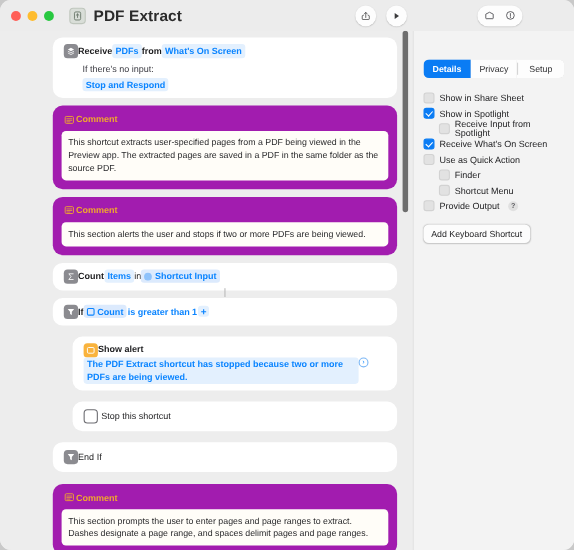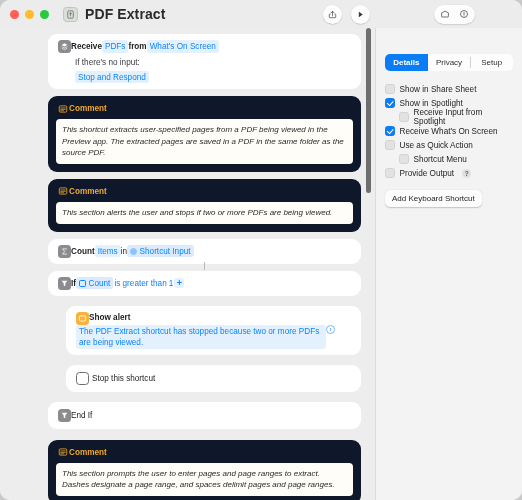--- a/index.html
+++ b/index.html
@@ -100,21 +100,21 @@
     background: #ffffff;
     border-radius: 9px;
     margin-bottom: 7px;
     padding: 6px 10px;
     font-size: 8.2px;
     color: #1d1d1f;
     position: relative;
   }
   .card.indent { margin-left: 18px; }
   .card.comment {
-    background: #0f172a;
+    background: #a21caf;
     padding: 6px 8px 8px 8px;
   }
   .row { display: flex; align-items: center; flex-wrap: wrap; gap: 0; line-height: 1.35; }
   .row + .row { margin-top: 3.5px; }
 
   .ico {
     width: 13px; height: 13px;
     border-radius: 3.5px;
     flex: 0 0 13px;
     display: flex; align-items: center; justify-content: center;
@@ -128,21 +128,21 @@
     border-radius: 3.5px;
   }
 
   .lbl { font-weight: bold; color: #1d1d1f; font-size: 8.2px; }
   .lbl-plain { color: #1d1d1f; font-size: 8.2px; }
   .tok {
     color: #0a84ff;
     background: #e3f0fe;
     border-radius: 3px;
     padding: 0.5px 3px;
-    font-weight: normal;
+    font-weight: bold;
     font-size: 8.2px;
     white-space: nowrap;
   }
   .tok.novar { background: transparent; padding: 0.5px 1px; }
   .tok.var { background: #dceafd; display: inline-flex; align-items: center; gap: 2.5px; }
   .tok.plus {
     background: #e3f0fe; color: #0a84ff; font-weight: bold;
     width: 10px; height: 10px; padding: 0;
     display: inline-flex; align-items: center; justify-content: center;
     border-radius: 3px; font-size: 9px; line-height: 1;
@@ -157,21 +157,20 @@
 
   .cmt-title { color: #f0a92c; font-weight: bold; font-size: 8.2px; }
   .cmt-box {
     background: #fffdf8;
     border-radius: 4px;
     margin-top: 4px;
     padding: 5px 6px;
     font-size: 8px;
     line-height: 1.45;
     color: #2a2a2c;
-    font-style: italic;
   }
 
   .alert-text { display: inline; }
   .chev {
     display: inline-flex; align-items: center; justify-content: center;
     width: 9px; height: 9px; border-radius: 50%;
     border: 1px solid #7ab6f5; color: #0a84ff;
     font-size: 6.5px; line-height: 1;
   }
 
@@ -467,20 +466,24 @@
       <div class="opt">
         <span class="cb on"></span>
         <span>Receive What's On Screen</span>
       </div>
       <div class="opt">
         <span class="cb"></span>
         <span>Use as Quick Action</span>
       </div>
       <div class="opt sub2">
         <span class="cb"></span>
+        <span>Finder</span>
+      </div>
+      <div class="opt sub2">
+        <span class="cb"></span>
         <span>Shortcut Menu</span>
       </div>
       <div class="opt">
         <span class="cb"></span>
         <span>Provide Output</span>
         <span class="help">?</span>
       </div>
 
       <div class="btn-kbd">Add Keyboard Shortcut</div>
     </div>

